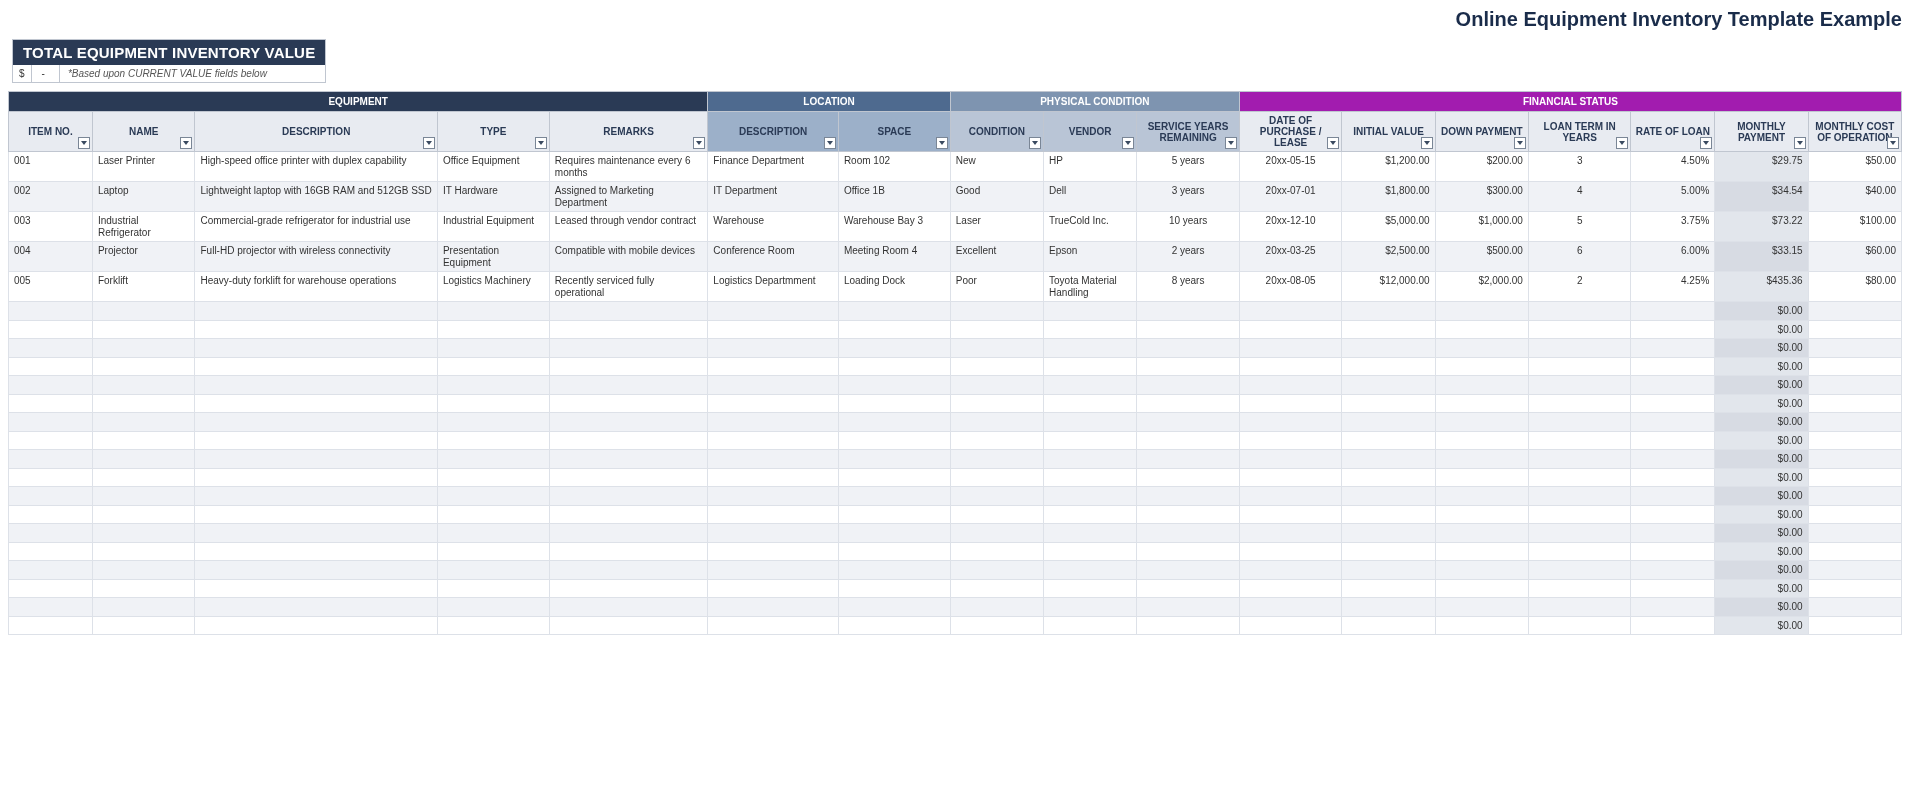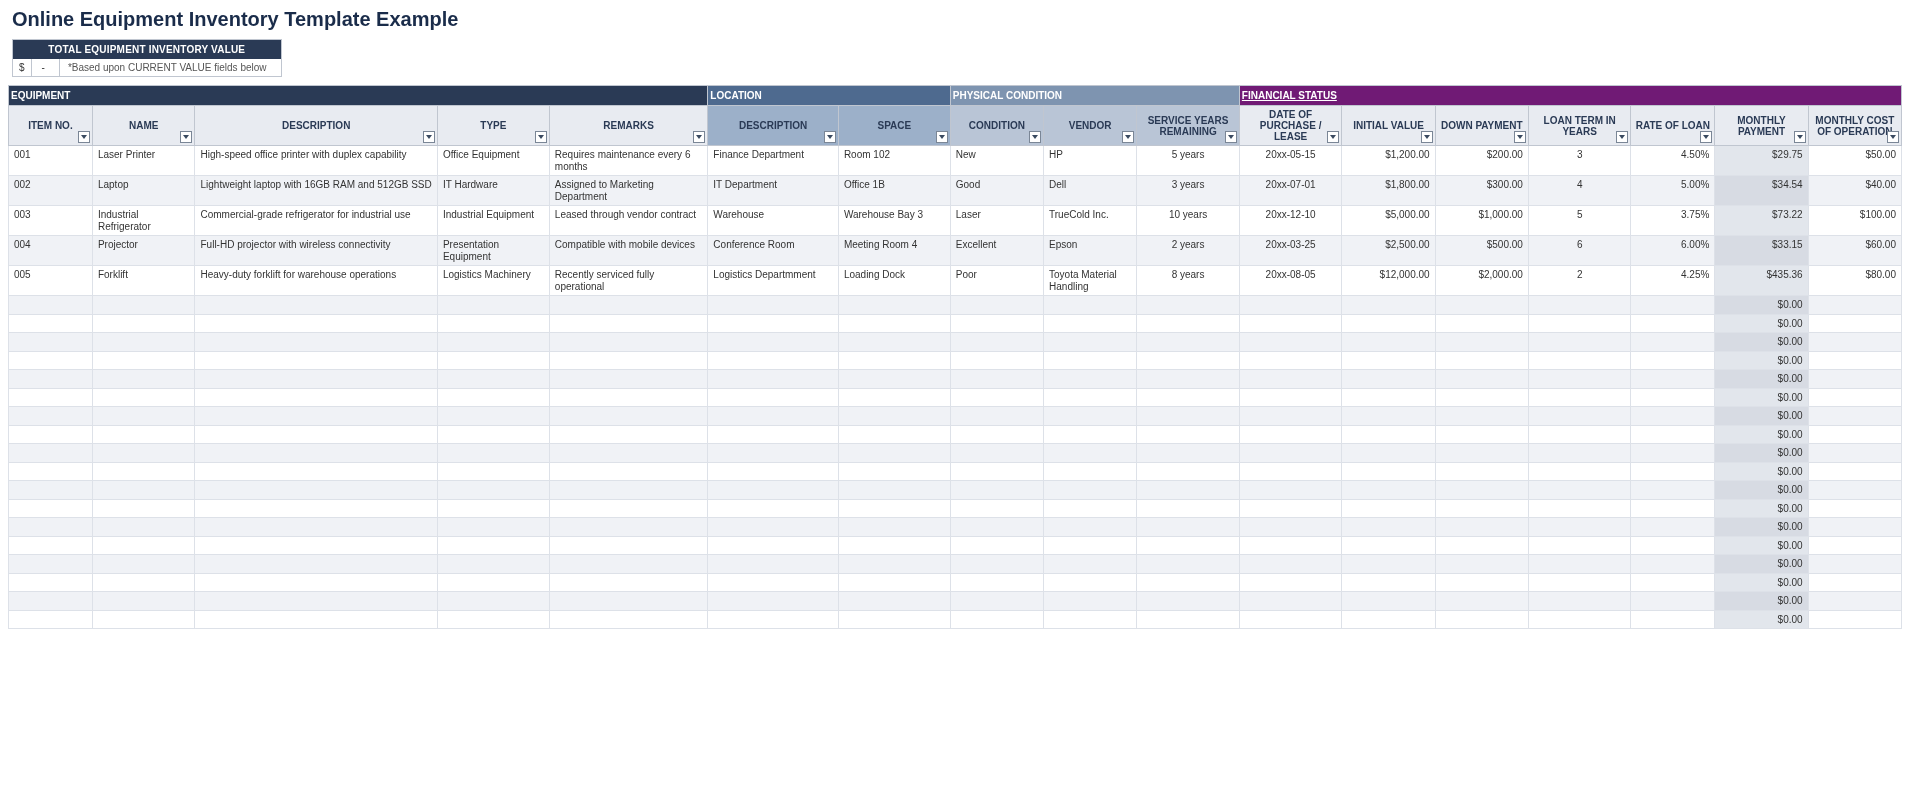--- a/index.html
+++ b/index.html
@@ -9,51 +9,53 @@
     font-family: Arial, Helvetica, sans-serif;
     background: #ffffff;
     color: #333;
     font-size: 11px;
   }
   .title {
     font-size: 20px;
     font-weight: 700;
     color: #1a2c4a;
     margin: 0 0 8px 4px;
+    text-align: right;
   }
   .total-box {
     display: inline-block;
     border: 1px solid #c0c6d0;
     margin: 0 0 8px 4px;
   }
   .total-box .hdr {
     background: #2a3a55;
     color: #ffffff;
     font-weight: 700;
-    font-size: 10px;
+    font-size: 15px;
     padding: 4px 10px;
     letter-spacing: 0.2px;
     text-align: center;
   }
   .total-box .val {
     display: flex;
     align-items: center;
     font-size: 10px;
   }
   .total-box .val .cur {
     padding: 3px 6px;
     border-right: 1px solid #c0c6d0;
   }
   .total-box .val .dash {
     padding: 3px 14px 3px 10px;
     border-right: 1px solid #c0c6d0;
     text-align: right;
   }
   .total-box .val .note {
     padding: 3px 14px 3px 8px;
+    font-style: italic;
     color: #555;
   }
 
   table {
     border-collapse: collapse;
     width: 100%;
     table-layout: fixed;
     font-size: 10px;
   }
   col.c-itemno   { width: 4.5%; }
@@ -78,27 +80,27 @@
     border: 1px solid #c0c6d0;
     font-weight: 700;
     font-size: 10px;
     padding: 3px 4px;
     vertical-align: middle;
     position: relative;
     height: 16px;
   }
   .group-row th {
     color: #fff;
-    text-align: left;
-    padding: 4px 2px;
+    text-align: center;
+    padding: 4px 16px;
   }
   .g1 { background: #2a3a55; }
   .g2 { background: #4e6a8f; }
   .g3 { background: #7e94b0; }
-  .g4 { background: #701a75; color: #2a3a55; text-align: right; padding-right: 10px; text-decoration: underline;}
+  .g4 { background: #a21caf; color: #2a3a55; text-align: right; padding-right: 10px;}
   .col-row th {
     background: #e8ebf1;
     color: #2a3a55;
     text-align: center;
     height: 36px;
     line-height: 1.1;
   }
   .col-row th.sub2 { background: #9cb0c9; }
   .col-row th.sub3 { background: #b9c5d6; margin-top: 20px; }
 

